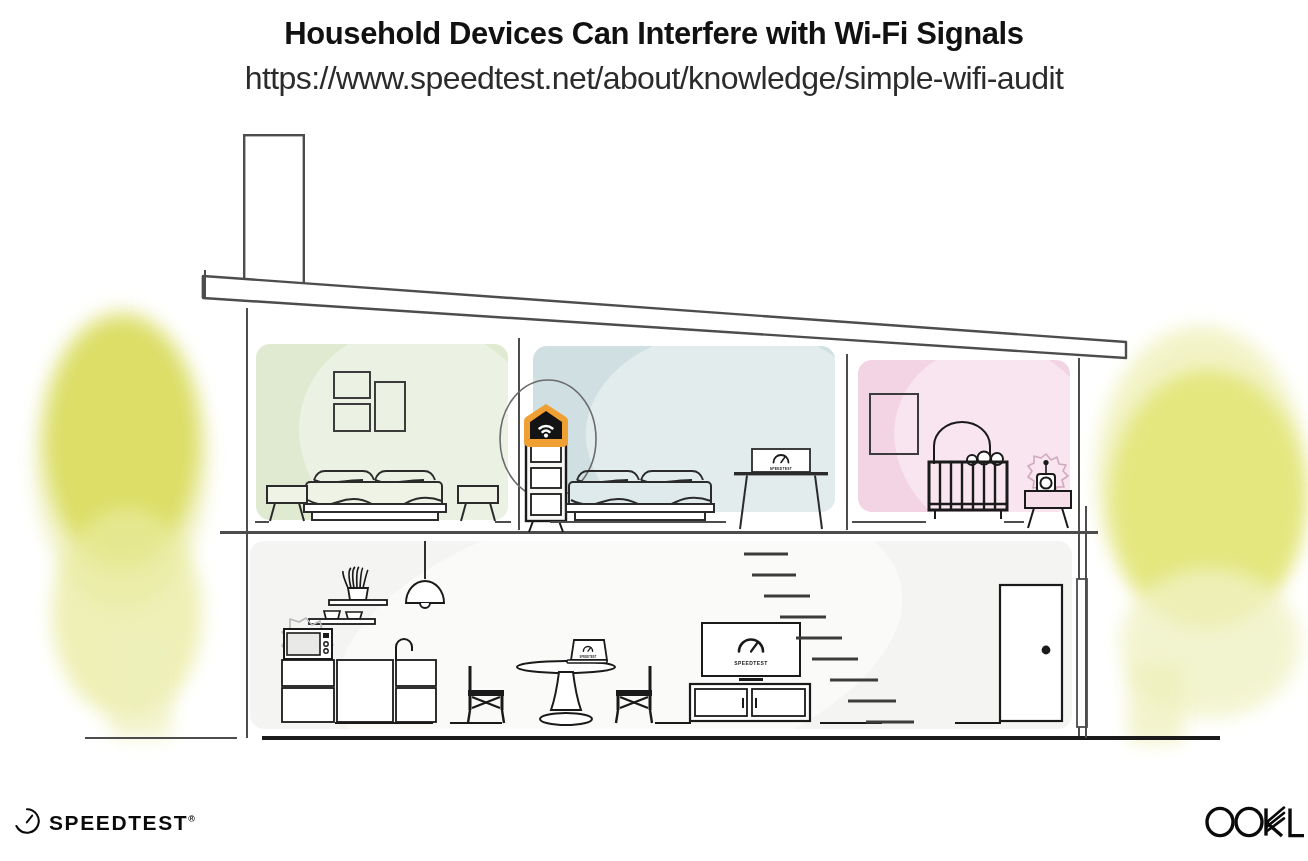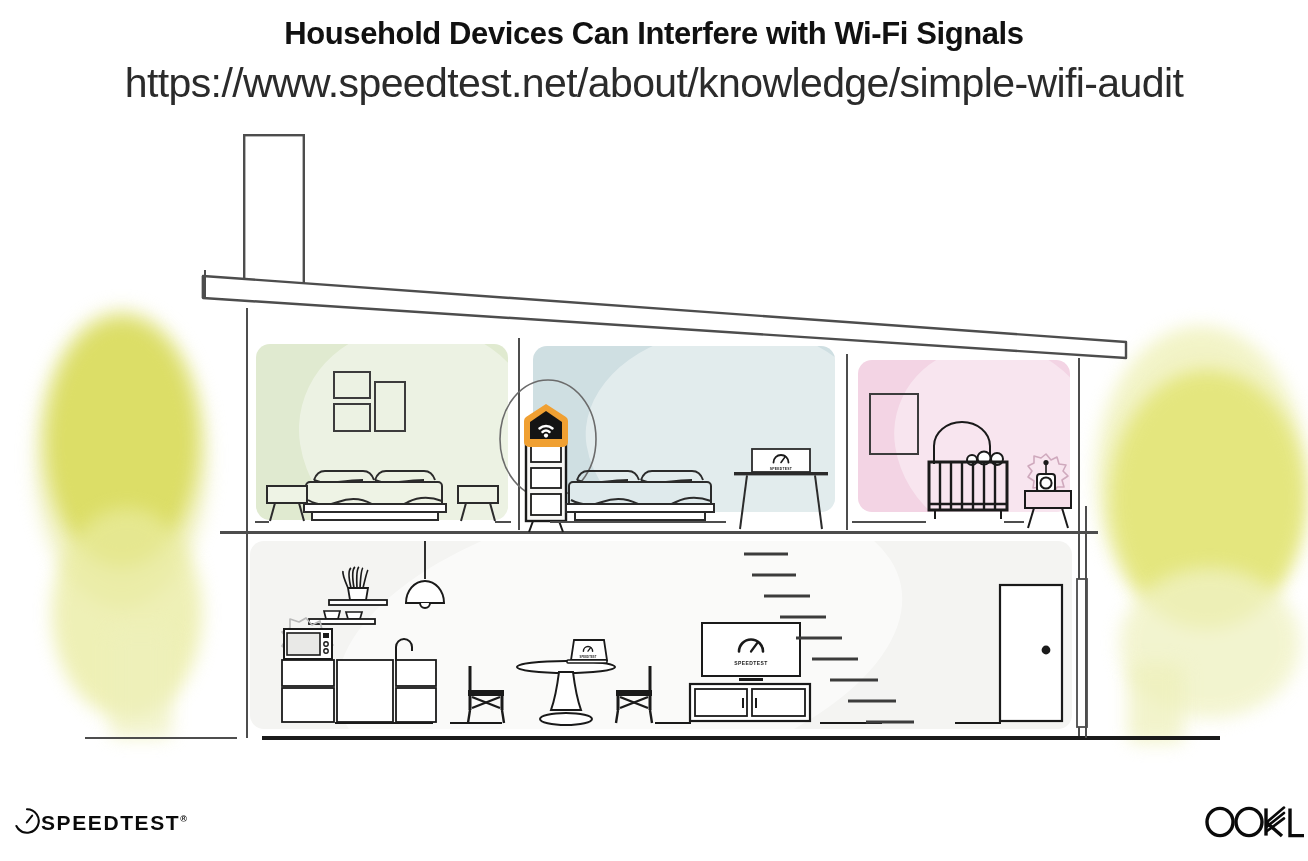--- a/index.html
+++ b/index.html
@@ -13,21 +13,21 @@
   
   .title{
     position:absolute;left:0;top:8px;width:1308px;text-align:center;
     font-family:"Liberation Sans", sans-serif;
     font-weight:700;font-size:31px;letter-spacing:-0.4px;color:#111111;
     white-space:nowrap;
   }
   .subtitle{
     position:absolute;left:0;top:52px;width:1308px;text-align:center;
     font-family:"Liberation Sans", sans-serif;
-    font-weight:400;font-size:41px;letter-spacing:-0.6px;color:#2b2b2b;
+    font-weight:400;font-size:32px;letter-spacing:-0.6px;color:#2b2b2b;
     white-space:nowrap;
   }
 
   
   .blob{position:absolute;border-radius:50%;filter:blur(9px);}
 
   
   .ln{position:absolute;background:#4d4d4d;}
 
   
@@ -47,21 +47,21 @@
   }
 
   
   .obj{position:absolute;}
   .obj svg{display:block;overflow:visible;}
 
   
   .badge{position:absolute;}
 
   
-  .brand{position:absolute;display:flex;align-items:center;gap:1px;}
+  .brand{position:absolute;display:flex;align-items:center;gap:9px;}
   .brand .word{
     font-family:"Liberation Sans", sans-serif;
     font-weight:700;font-size:21px;letter-spacing:1.6px;color:#0a0a0a;
   }
   .brand .tm{font-size:9px;vertical-align:super;letter-spacing:0;}
   .ookla{position:absolute;}
 </style>
 </head>
 <body>
 

